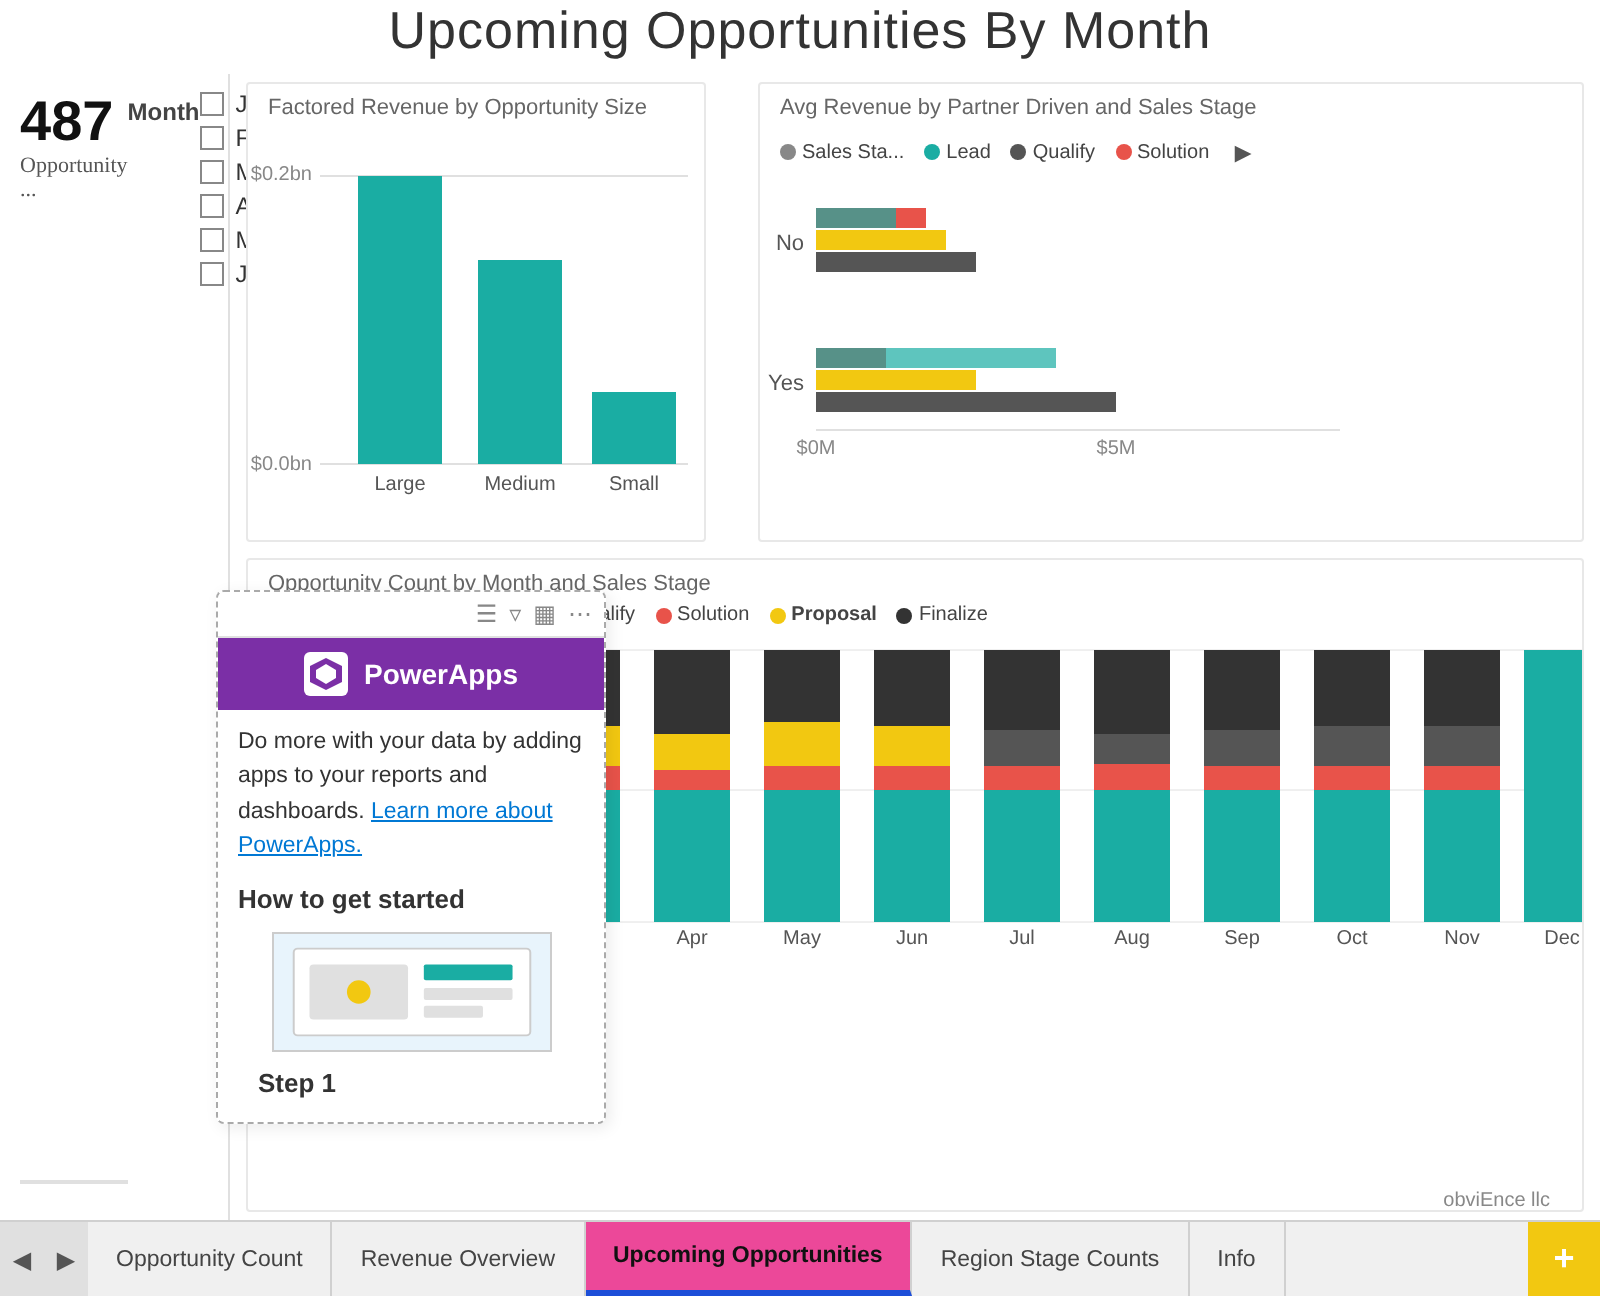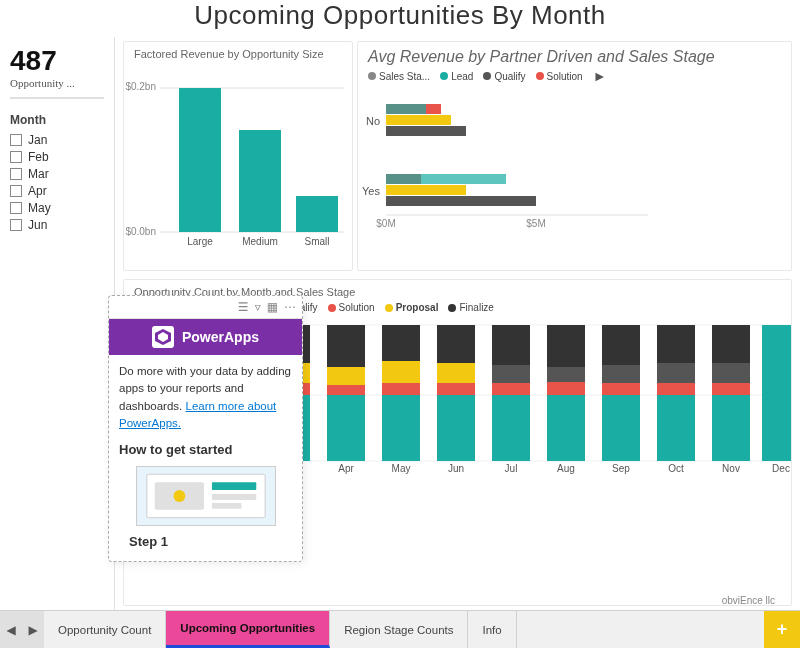--- a/index.html
+++ b/index.html
@@ -31,21 +31,21 @@
       flex: 1;
       overflow: hidden;
     }
     
     .sidebar {
       width: 115px;
       min-width: 115px;
       border-right: 1px solid #e0e0e0;
       padding: 8px 10px;
       display: flex;
-      flex-direction: column;
+      flex-direction: row;
     }
     .kpi-block {
       margin-bottom: 10px;
       padding-bottom: 8px;
       border-bottom: 2px solid #e0e0e0;
     }
     .kpi-number {
       font-size: 28px;
       font-weight: 700;
       color: #111;
@@ -84,21 +84,21 @@
     
     .main-content {
       flex: 1;
       display: flex;
       flex-direction: column;
       padding: 4px 8px 4px 8px;
       overflow: hidden;
     }
     .charts-row-top {
       display: flex;
-      gap: 4px;
+      gap: 26px;
       height: 230px;
       margin-bottom: 8px;
     }
     .chart-panel {
       background: #fff;
       border: 1px solid #e8e8e8;
       border-radius: 2px;
       position: relative;
       overflow: hidden;
     }
@@ -348,21 +348,21 @@
 
             <rect x="115" y="70" width="42" height="102" fill="#1AADA3"></rect>
             <text x="136" y="185" font-size="10" fill="#555" text-anchor="middle">Medium</text>
 
             <rect x="172" y="136" width="42" height="36" fill="#1AADA3"></rect>
             <text x="193" y="185" font-size="10" fill="#555" text-anchor="middle">Small</text>
           </svg>
         </div>
 
         <div class="chart-panel chart-avg-revenue" style="padding-top:22px;">
-          <div class="chart-title" style="font-size:16px;font-style:italic;">Avg Revenue by Partner Driven and Sales Stage</div>
+          <div class="chart-title" style="font-size:11px;">Avg Revenue by Partner Driven and Sales Stage</div>
           
           <div class="legend" style="margin-top:2px;">
             <div class="legend-item">
               <div class="legend-dot" style="background:#888;"></div>
               <span style="font-size:10px;color:#444;">Sales Sta...</span>
             </div>
             <div class="legend-item">
               <div class="legend-dot" style="background:#1AADA3;"></div>
               <span style="font-size:10px;color:#444;">Lead</span>
             </div>
@@ -544,20 +544,23 @@
   </div>
 
   <div class="obvience">obviEnce llc</div>
 
   <div class="tab-bar">
     <button class="tab-nav-btn">◀</button>
     <button class="tab-nav-btn">▶</button>
     <div class="tab-item">
       <span>Opportunity Count</span>
     </div>
+    <div class="tab-item">
+      <span>Revenue Overview</span>
+    </div>
     <div class="tab-item active">
       <span>Upcoming Opportunities</span>
     </div>
     <div class="tab-item">
       <span>Region Stage Counts</span>
     </div>
     <div class="tab-item">
       <span>Info</span>
     </div>
     <div class="tab-add">+</div>

